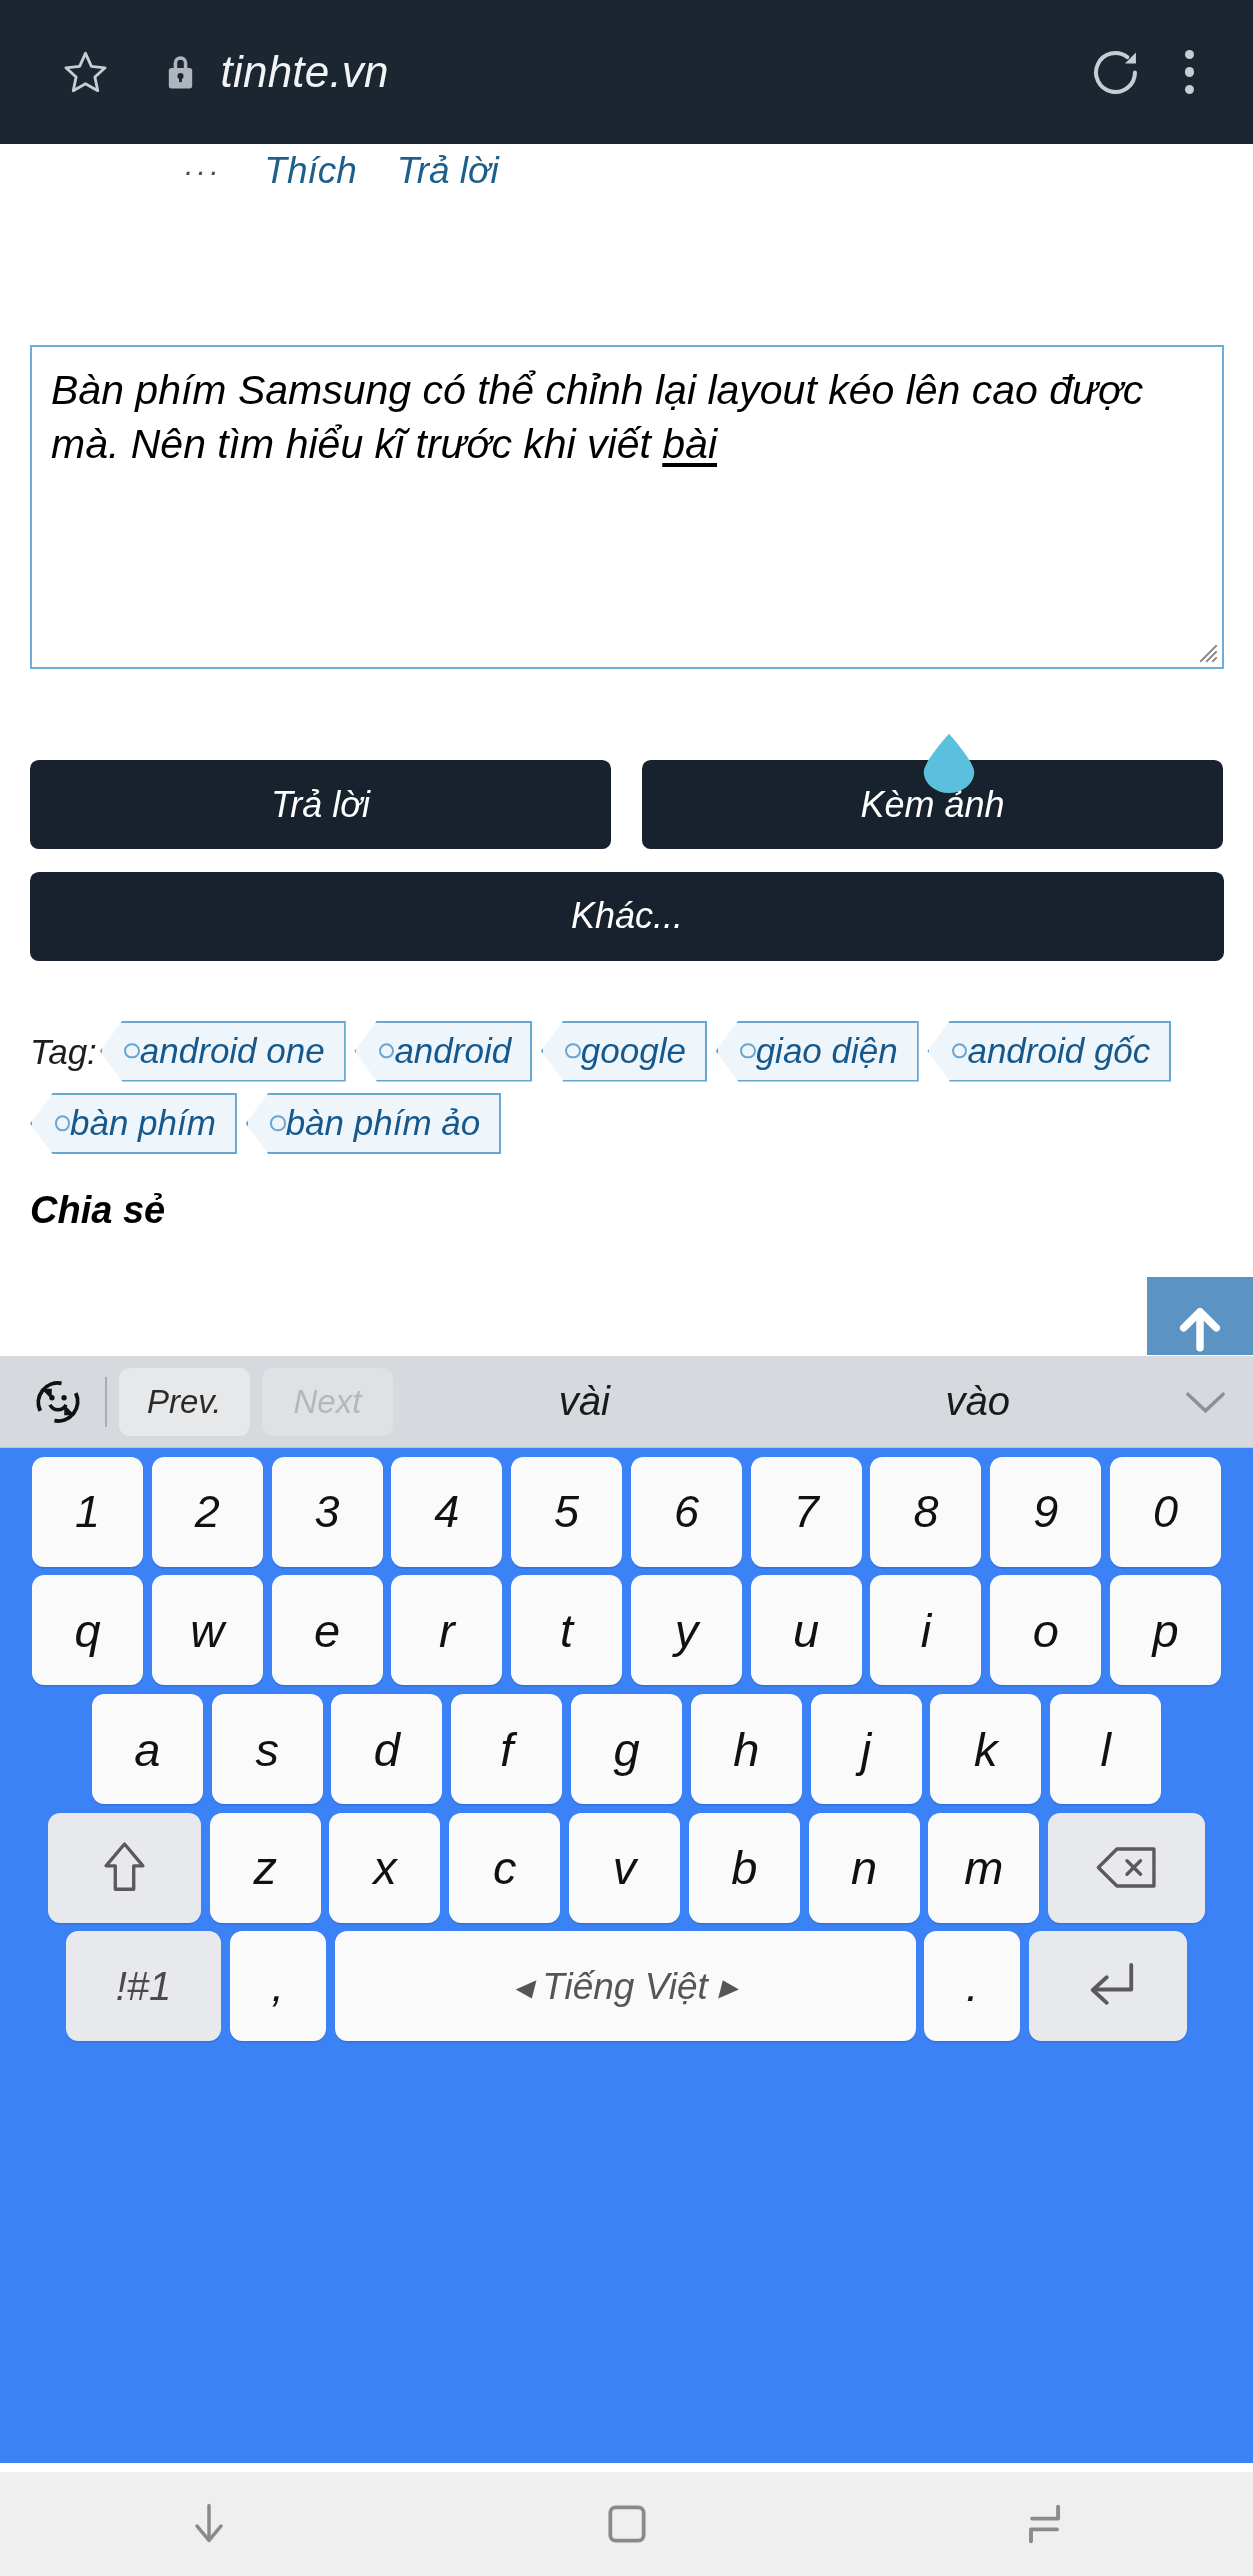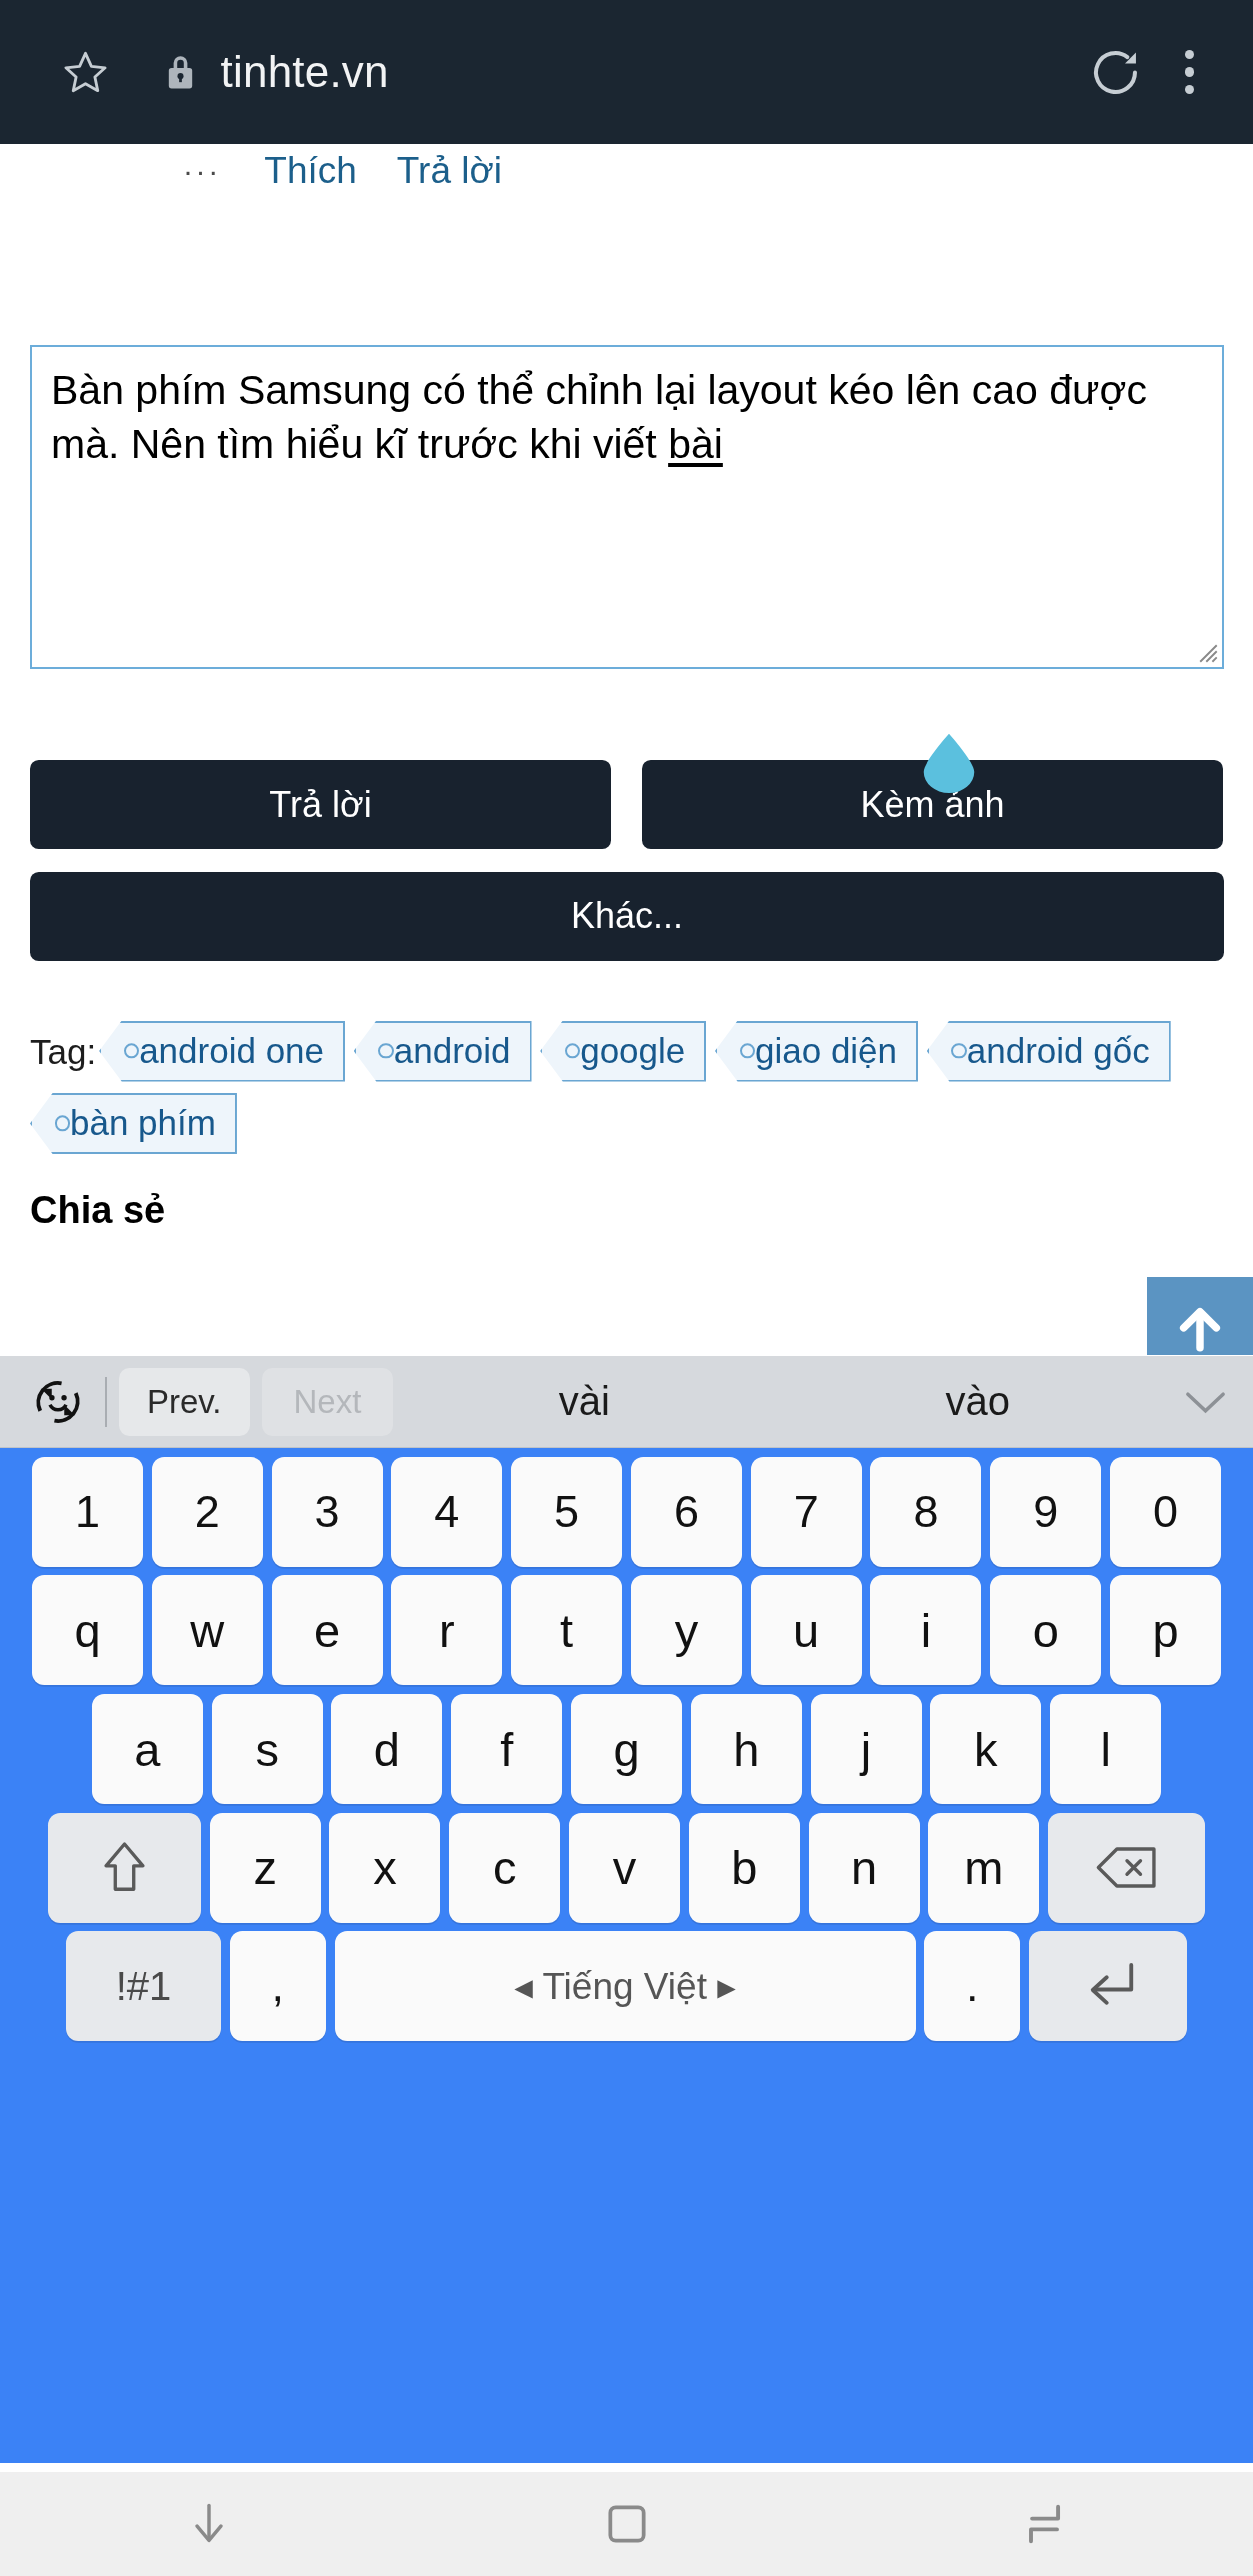--- a/index.html
+++ b/index.html
@@ -2,21 +2,21 @@
 <html style="font-size:14px"><head>
 <meta charset="utf-8">
 <style>
   * { box-sizing: border-box; margin:0; padding:0; }
   html, body {
     width: 1253px; height: 2576px;
     background: #ffffff;
     font-family: "Liberation Sans", sans-serif;
     overflow: hidden;
   }
-  #app { position: relative; width:1253px; height:1912px; background:#fff; }
+  #app { position: relative; width:1253px; height:1912px; background:#fff;font-style:italic; }
 
   
   .topbar {
     position:absolute; left:0; top:0; width:1253px; height:144px;
     background:#1b2631; display:flex; align-items:center;
   }
   .topbar-star { margin-left:59px; width:52px; height:52px; display:flex; align-items:center; justify-content:center; }
   .topbar-lock { margin-left:52px; width:35px; height:42px; display:flex; align-items:center; justify-content:center; }
   .topbar-url {
     margin-left:22.6px; color:#f2f3f4; font-size:44px; letter-spacing:0.2px;
@@ -196,20 +196,21 @@
     <div class="btn btn-full">Khác...</div>
 
     <div class="tags-area">
       <span class="tag-label">Tag:</span>
       <span class="tag">android one</span>
       <span class="tag">android</span>
       <span class="tag">google</span>
       <span class="tag">giao diện</span>
       <span class="tag">android gốc</span>
       <span class="tag">bàn phím</span>
+      <span class="tag">bàn phím ảo</span>
     </div>
 
     <div class="chia-se">Chia sẻ</div>
 
     <div class="scroll-top">
       <svg width="56" height="56" viewBox="0 0 24 24" fill="none" stroke="#ffffff" stroke-width="3.2" stroke-linecap="round" stroke-linejoin="round">
         <line x1="12" y1="20" x2="12" y2="5"></line>
         <polyline points="5,11.5 12,4.6 19,11.5"></polyline>
       </svg>
     </div>

